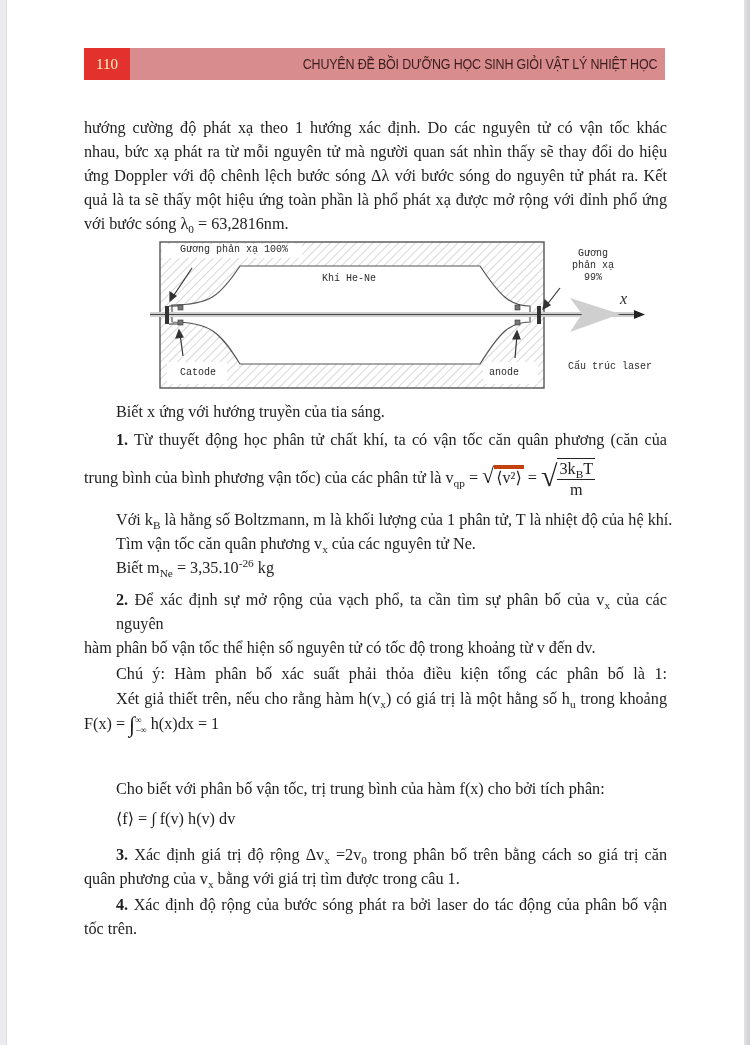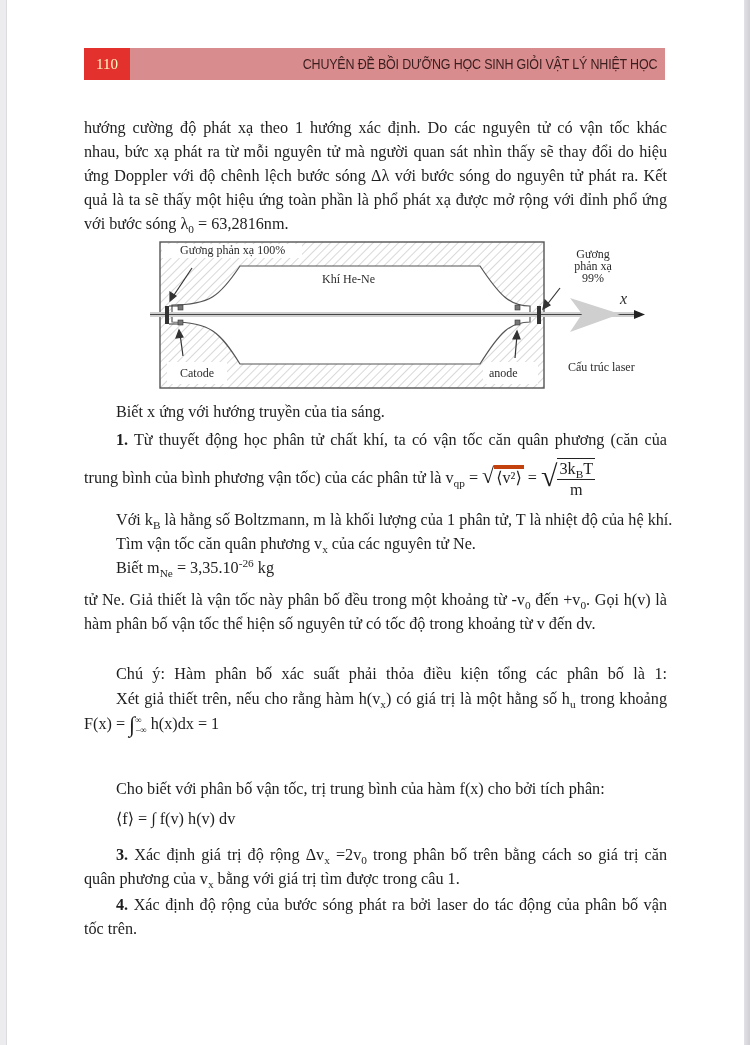--- a/index.html
+++ b/index.html
@@ -43,22 +43,22 @@
   .justify-line { display: block; text-align: justify; text-align-last: justify; white-space: normal; }
   .indent { padding-left: 32px; }
   .bold { font-weight: bold; }
   sub, sup { font-size: 70%; line-height: 0; }
   .math { font-family: "Liberation Serif", serif; }
 
   
   .diagram { position: absolute; left: 150px; top: 236px; width: 500px; height: 158px; }
   .diagram svg { width: 500px; height: 158px; display: block; }
   .dlabel {
-    position: absolute; font-family: Liberation Serif, serif;
-    font-size: 12px; color: #2b2b2b; white-space: nowrap; line-height: 12px;
+    position: absolute; font-family: Liberation Mono, monospace;
+    font-size: 10px; color: #2b2b2b; white-space: nowrap; line-height: 12px;
   }
   .frac { display: inline-flex; flex-direction: column; align-items: center; vertical-align: middle; }
   .frac .num { border-bottom: 1px solid #222; padding: 0 2px; line-height: 20px; }
   .frac .den { line-height: 20px; }
 </style>
 </head>
 <body>
 
 <div class="page"></div>
 <div class="right-edge"></div>
@@ -149,21 +149,21 @@
   </span></span>
 </div>
 
 <div class="text" style="top:508px;">
   <span class="line indent"><span>Với k</span><sub>B</sub><span> là hằng số Boltzmann, m là khối lượng của 1 phân tử, T là nhiệt độ của hệ khí.</span></span>
   <span class="line indent"><span>Tìm vận tốc căn quân phương v</span><sub>x</sub><span> của các nguyên tử Ne.</span></span>
   <span class="line indent"><span>Biết m</span><sub>Ne</sub><span> = 3,35.10</span><sup>-26</sup><span> kg</span></span>
 </div>
 
 <div class="text" style="top:588px;">
-  <span class="justify-line"><span>tử Ne. Giả thiết là vận tốc này phân bố đều trong một khoảng từ -v</span><sub>0</sub><span> đến +v</span><sub>0</sub><span>. Gọi h(v) là</span></span>
+  <span class="justify-line indent"><span class="bold">2.</span><span> Để xác định sự mở rộng của vạch phổ, ta cần tìm sự phân bố của v</span><sub>x</sub><span> của các nguyên</span></span>
   <span class="line">hàm phân bố vận tốc thể hiện số nguyên tử có tốc độ trong khoảng từ v đến dv.</span>
 </div>
 
 <div class="text" style="top:662px;">
   <span class="justify-line indent">Chú ý: Hàm phân bố xác suất phải thỏa điều kiện tổng các phân bố là 1:</span>
 </div>
 
 <div class="text" style="top:686px; line-height:28px;margin-top:24px;">
   <span class="line math"><span>F(x) = </span><span style="font-size:22px; vertical-align:-3px;">∫</span><span style="display:inline-flex; flex-direction:column; font-size:9px; line-height:10px; vertical-align:middle;">
         <span>∞</span>

